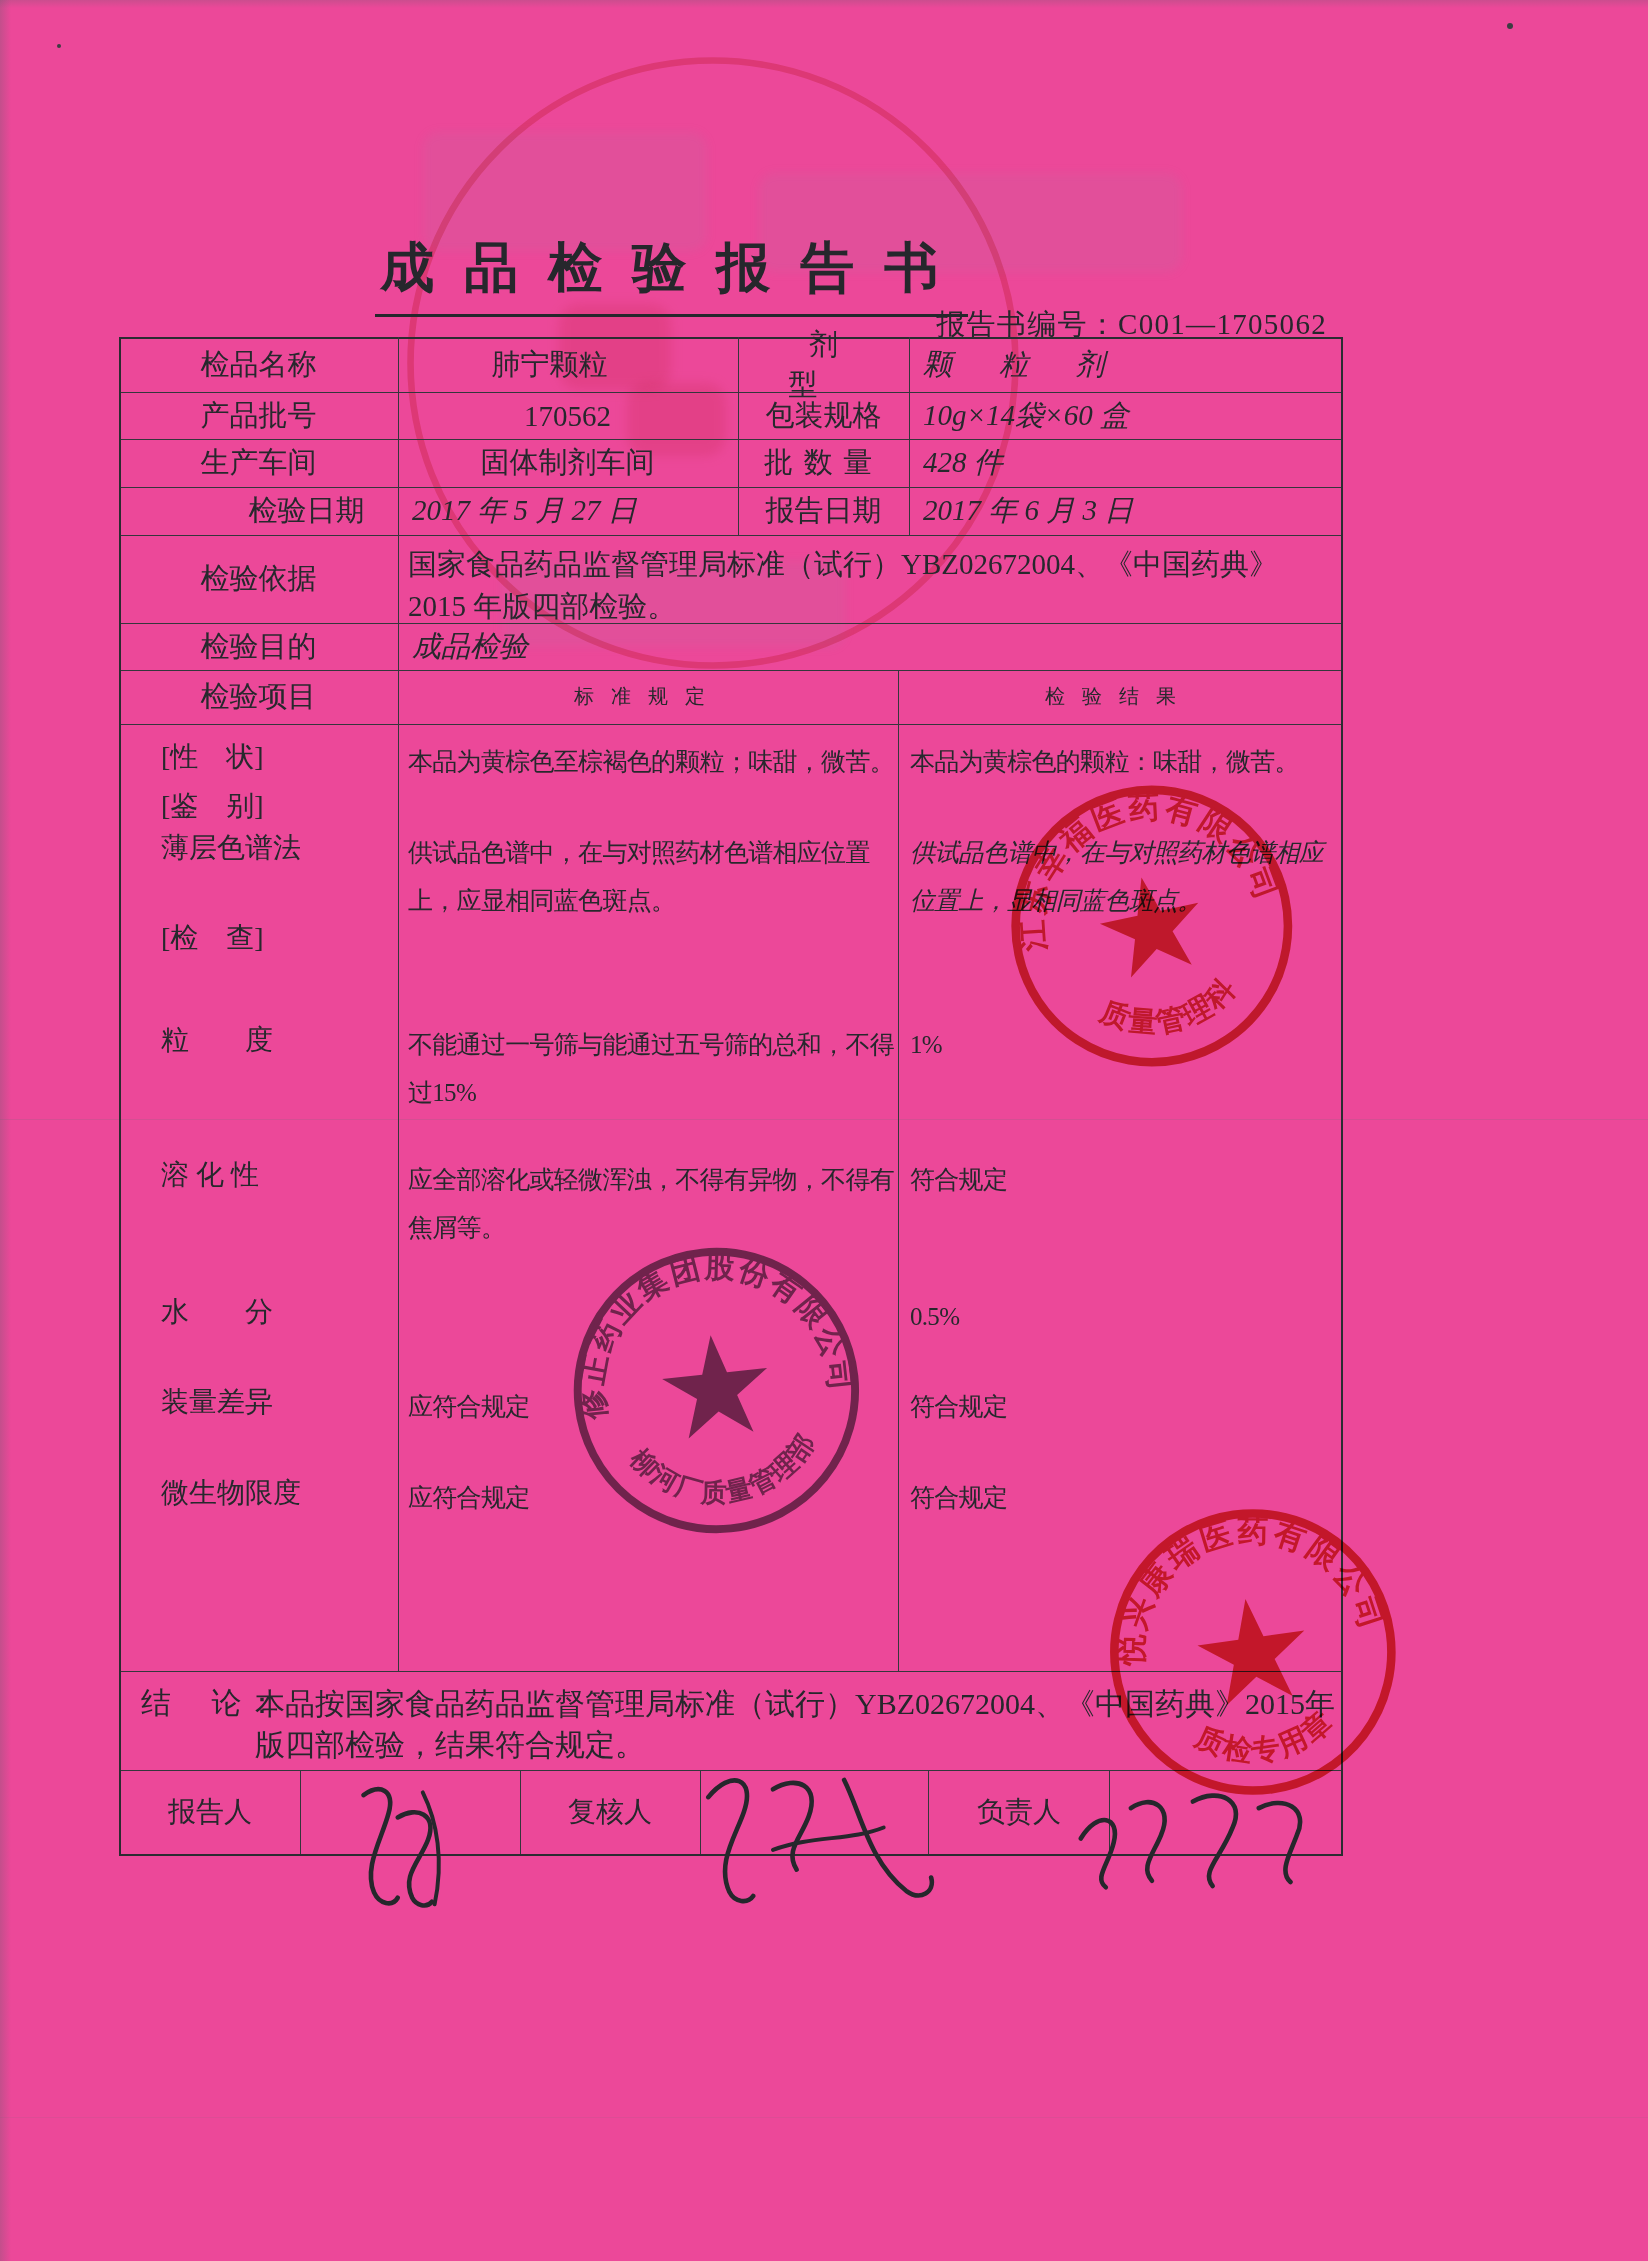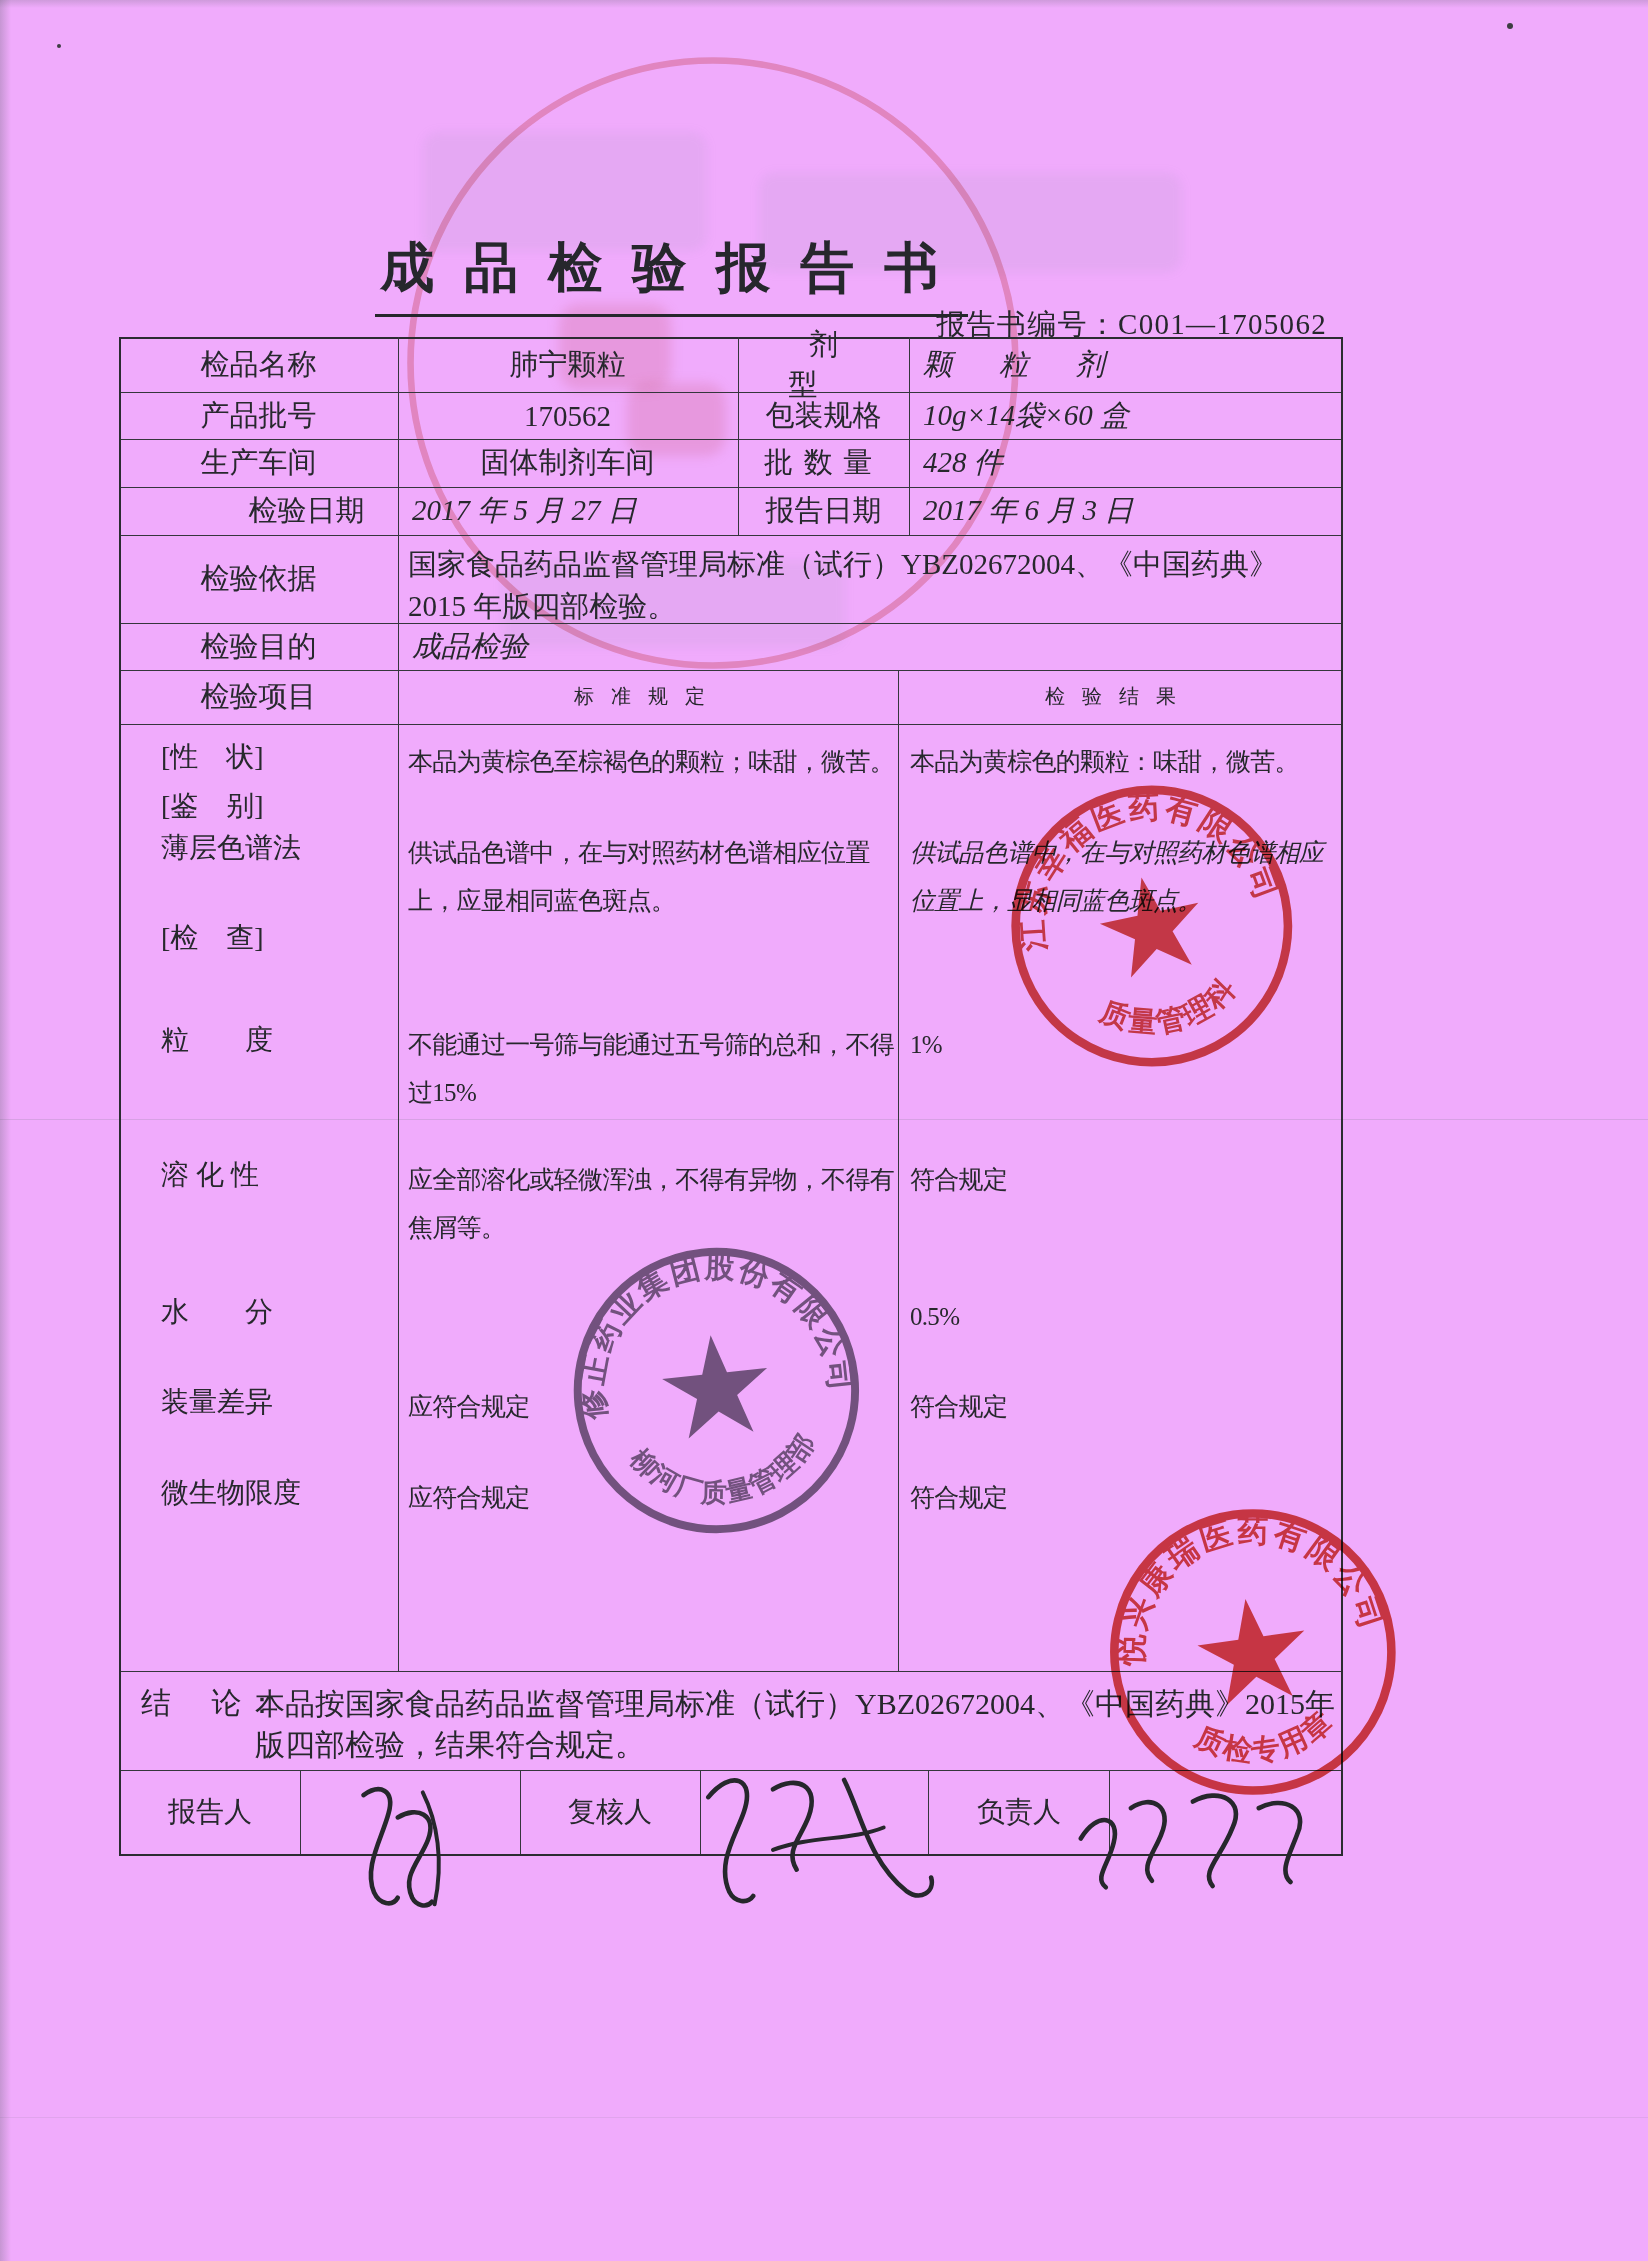--- a/index.html
+++ b/index.html
@@ -1,19 +1,19 @@
 <!DOCTYPE html>
 <html style="font-size:10.6px"><head>
 <meta charset="utf-8">
 <style>
   html,body{margin:0;padding:0;background:#888;}
   .page{
     position:relative;
     width:1648px;height:2261px;
-    background:#f0abfc;
+    background:#ec4899;
     overflow:hidden;
     font-family:"Liberation Serif","DejaVu Serif",serif;
     color:#232429;
   }
   .page::before{ 
     content:"";position:absolute;left:0;top:0;bottom:0;width:10.6px;
     background:linear-gradient(90deg,rgba(90,95,105,.28),rgba(90,95,105,0));
     z-index:40;pointer-events:none;
   }
   .page::after{ 
@@ -114,21 +114,21 @@
   <div class="vline" style="left:738px;top:337px;height:198px;"></div>
   <div class="vline" style="left:909px;top:337px;height:198px;"></div>
   <div class="vline" style="left:898px;top:670px;height:1001px;"></div>
   <div class="vline" style="left:300px;top:1770px;height:84px;"></div>
   <div class="vline" style="left:520px;top:1770px;height:84px;"></div>
   <div class="vline" style="left:700px;top:1770px;height:84px;"></div>
   <div class="vline" style="left:928px;top:1770px;height:84px;"></div>
   <div class="vline" style="left:1109px;top:1770px;height:84px;"></div>
 
   <div class="cell center" style="left:119px;top:337px;width:279px;height:55px;">检品名称</div>
-  <div class="cell center" style="left:398px;top:337px;width:339px;height:55px;">肺宁颗粒</div>
+  <div class="cell center" style="left:380px;top:337px;width:339px;height:55px;">肺宁颗粒</div>
   <div class="cell center lbl2" style="left:738px;top:337px;width:171px;height:55px;">剂型</div>
   <div class="cell left" style="left:909px;top:337px;width:432px;height:55px;letter-spacing:20px;">颗  粒  剂</div>
 
   <div class="cell center" style="left:119px;top:392px;width:279px;height:48px;">产品批号</div>
   <div class="cell center" style="left:398px;top:392px;width:339px;height:48px;">170562</div>
   <div class="cell center" style="left:738px;top:392px;width:171px;height:48px;">包装规格</div>
   <div class="cell left" style="left:909px;top:392px;width:432px;height:48px;">10g×14袋×60 盒</div>
 
   <div class="cell center" style="left:119px;top:439px;width:279px;height:48px;">生产车间</div>
   <div class="cell center" style="left:398px;top:439px;width:339px;height:48px;">固体制剂车间</div>

